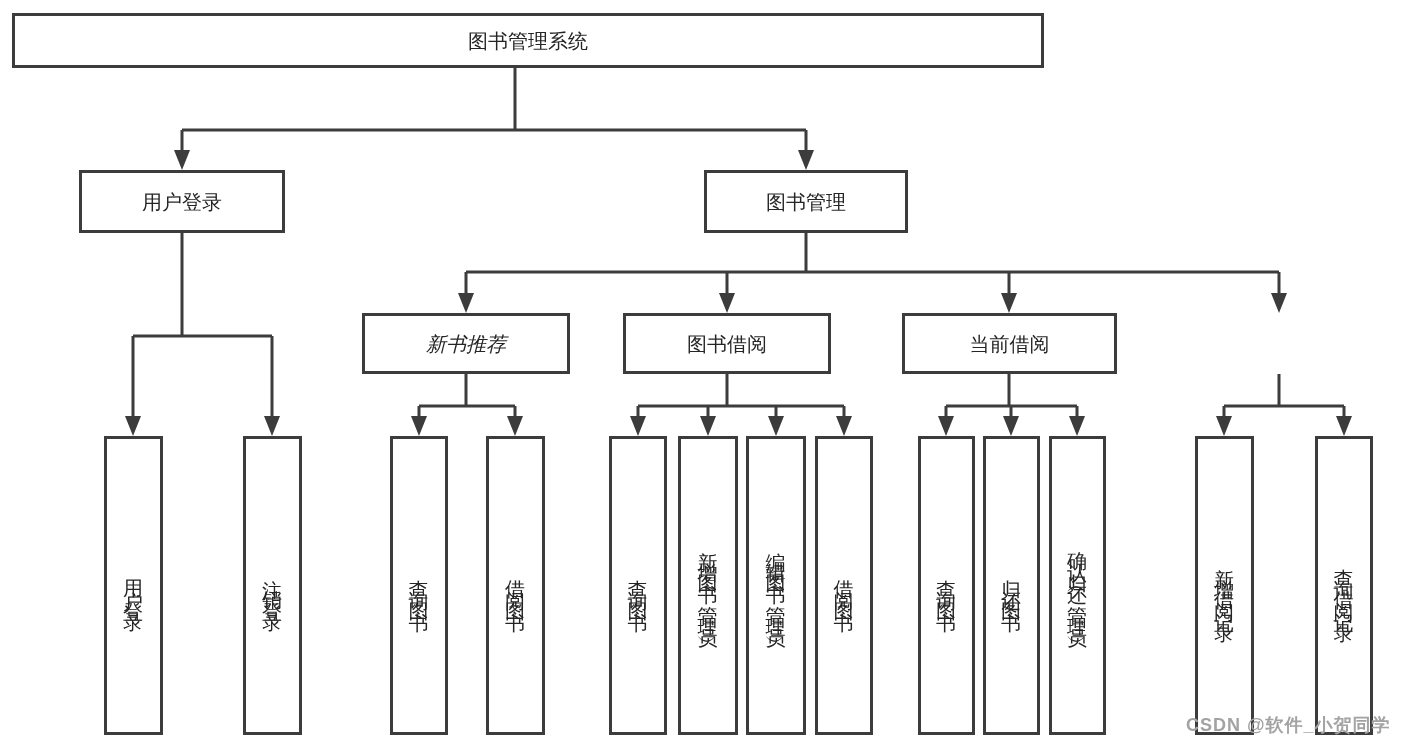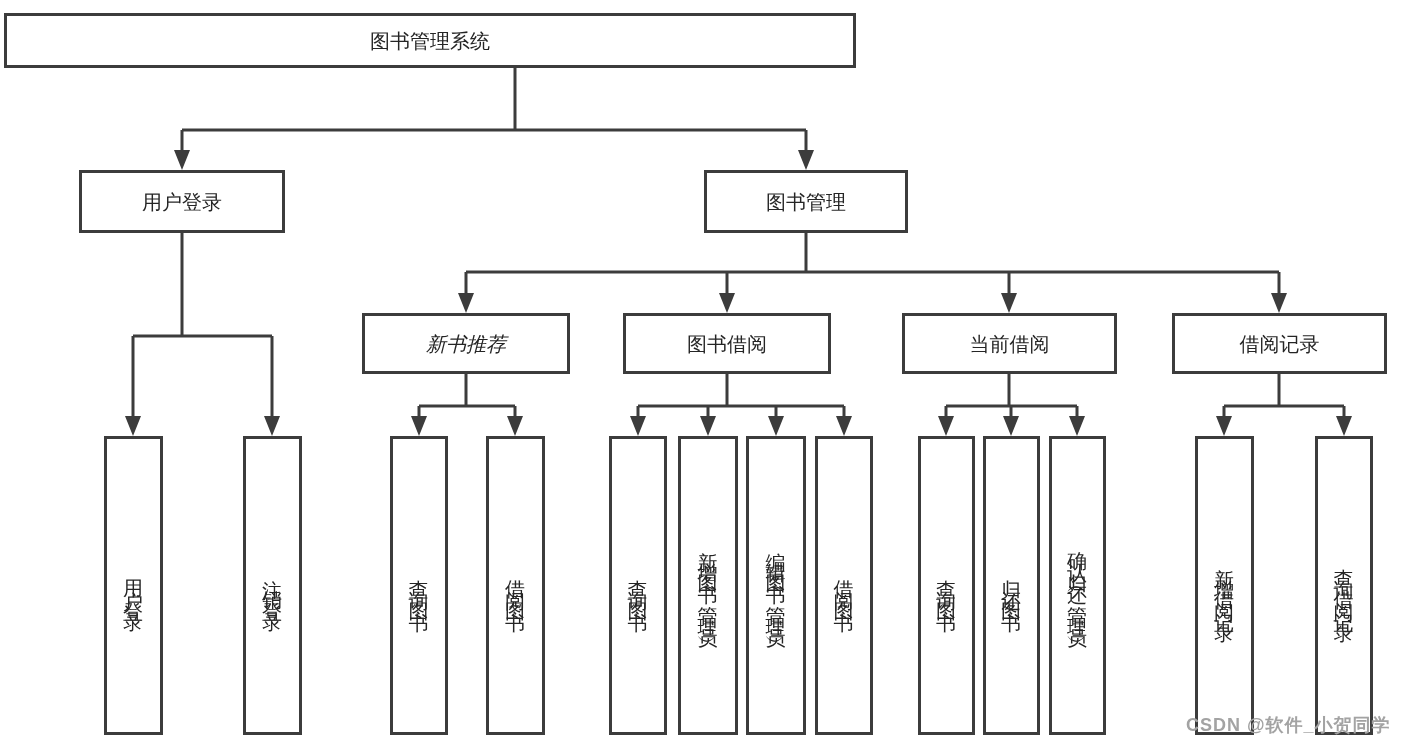--- a/index.html
+++ b/index.html
@@ -43,29 +43,28 @@
              M1001,293 L1017,293 L1009,313 Z M1271,293 L1287,293 L1279,313 Z
              M125,416 L141,416 L133,436 Z M264,416 L280,416 L272,436 Z
              M411,416 L427,416 L419,436 Z M507,416 L523,416 L515,436 Z
              M630,416 L646,416 L638,436 Z M700,416 L716,416 L708,436 Z
              M768,416 L784,416 L776,436 Z M836,416 L852,416 L844,436 Z
              M938,416 L954,416 L946,436 Z M1003,416 L1019,416 L1011,436 Z
              M1069,416 L1085,416 L1077,436 Z
              M1216,416 L1232,416 L1224,436 Z M1336,416 L1352,416 L1344,436 Z" fill="#3c3c3c" stroke="none"></path>
   </svg>
 
-  <div class="box" style="left:4px; top:13px; width:852px; height:55px;">图书管理系统</div>
+  <div class="box" style="left:12px; top:13px; width:1032px; height:55px;">图书管理系统</div>
 
   <div class="box" style="left:79px; top:170px; width:206px; height:63px;">用户登录</div>
   <div class="box" style="left:704px; top:170px; width:204px; height:63px;">图书管理</div>
 
   <div class="box" style="left:362px; top:313px; width:208px; height:61px;font-style:italic;">新书推荐</div>
   <div class="box" style="left:623px; top:313px; width:208px; height:61px;">图书借阅</div>
   <div class="box" style="left:902px; top:313px; width:215px; height:61px;">当前借阅</div>
-  <div class="box" style="left:1172px; top:313px; width:215px; height:61px;">借阅记录</div>
 
   <div class="box vbox" style="left:104px; top:436px; width:59px; height:299px;">用户登录</div>
   <div class="box vbox" style="left:243px; top:436px; width:59px; height:299px;">注销登录</div>
 
   <div class="box vbox" style="left:390px; top:436px; width:58px; height:299px;">查询图书</div>
   <div class="box vbox" style="left:486px; top:436px; width:59px; height:299px;">借阅图书</div>
 
   <div class="box vbox" style="left:609px; top:436px; width:58px; height:299px;">查询图书</div>
   <div class="box vbox" style="left:678px; top:436px; width:60px; height:299px;">新增图书（管理员）</div>
   <div class="box vbox" style="left:746px; top:436px; width:60px; height:299px;">编辑图书（管理员）</div>

